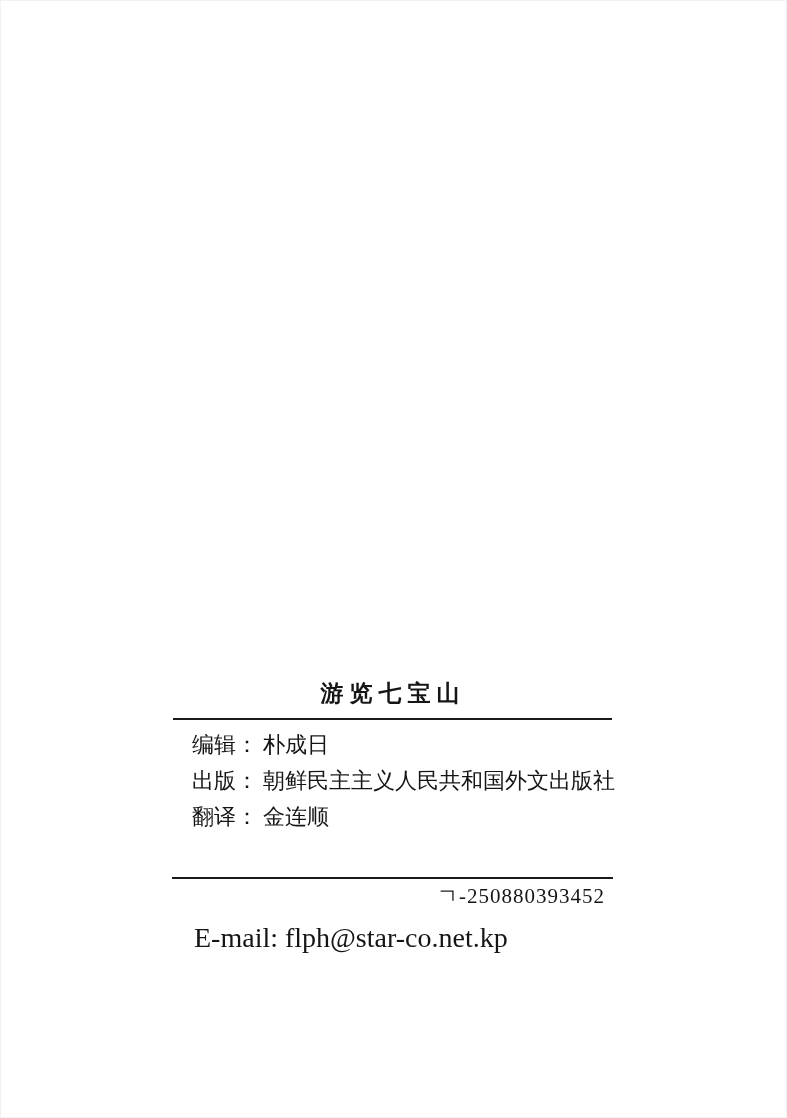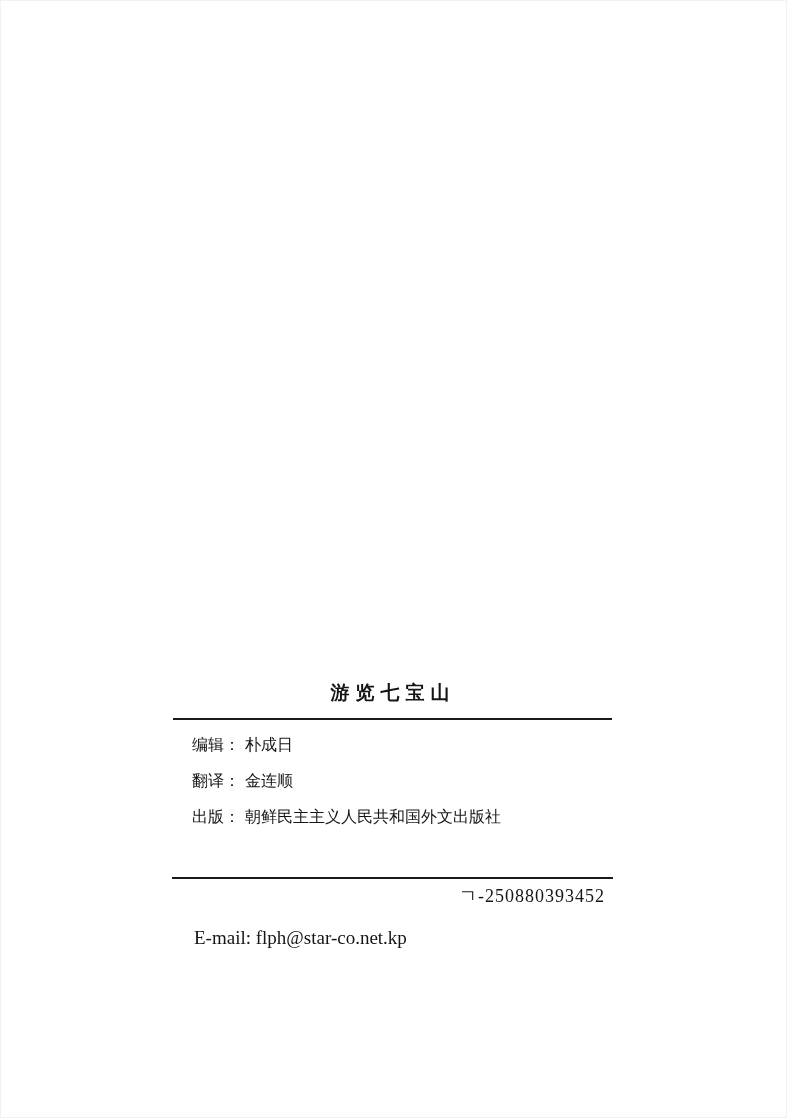--- a/index.html
+++ b/index.html
@@ -17,21 +17,21 @@
     color: #151515;
   }
   .book-title {
     position: absolute;
     left: 173px;
     top: 680px;
     width: 440px;
     text-align: center;
     font-family: "Liberation Sans", "DejaVu Sans", sans-serif;
     font-weight: bold;
-    font-size: 19px;
+    font-size: 23px;
     line-height: 26px;
     letter-spacing: 6px;
     white-space: nowrap;
   }
   .rule {
     position: absolute;
     height: 2px;
     background: #1a1a1a;
   }
   .rule-top {
@@ -42,65 +42,65 @@
   .rule-bottom {
     left: 172px;
     top: 877px;
     width: 441px;
   }
   .entries {
     position: absolute;
     left: 192px;
     top: 727px;
     font-family: "Liberation Serif", "DejaVu Serif", serif;
-    font-size: 16px;
+    font-size: 22px;
     line-height: 36px;
     white-space: nowrap;
   }
   .entry-label {
     margin-right: 5px;
   }
   .book-code {
     position: absolute;
     right: 182px;
     top: 884px;
     font-family: "Liberation Serif", "DejaVu Serif", serif;
-    font-size: 18px;
+    font-size: 21px;
     line-height: 24px;
     letter-spacing: 1px;
     white-space: nowrap;
   }
   .contact {
     position: absolute;
     left: 194px;
     top: 921px;
     font-family: "Liberation Serif", "DejaVu Serif", serif;
-    font-size: 19px;
+    font-size: 28px;
     line-height: 33px;
     white-space: nowrap;
   }
 </style>
 </head>
 <body>
 
 <div class="page">
 
   <div class="book-title">游览七宝山</div>
 
   <div class="rule rule-top"></div>
 
   <div class="entries">
     <div class="entry">
       <span class="entry-label">编辑：</span><span class="entry-value">朴成日</span>
     </div>
     <div class="entry">
-      <span class="entry-label">翻译：</span><span class="entry-value">金连顺</span>
+      <span class="entry-label">出版：</span><span class="entry-value">朝鲜民主主义人民共和国外文出版社</span>
     </div>
     <div class="entry">
-      <span class="entry-label">出版：</span><span class="entry-value">朝鲜民主主义人民共和国外文出版社</span>
+      <span class="entry-label">翻译：</span><span class="entry-value">金连顺</span>
     </div>
   </div>
 
   <div class="rule rule-bottom"></div>
 
   <div class="book-code">ㄱ-250880393452</div>
 
   <div class="contact">
     <div class="email-line">E-mail: flph@star-co.net.kp</div>
   </div>

